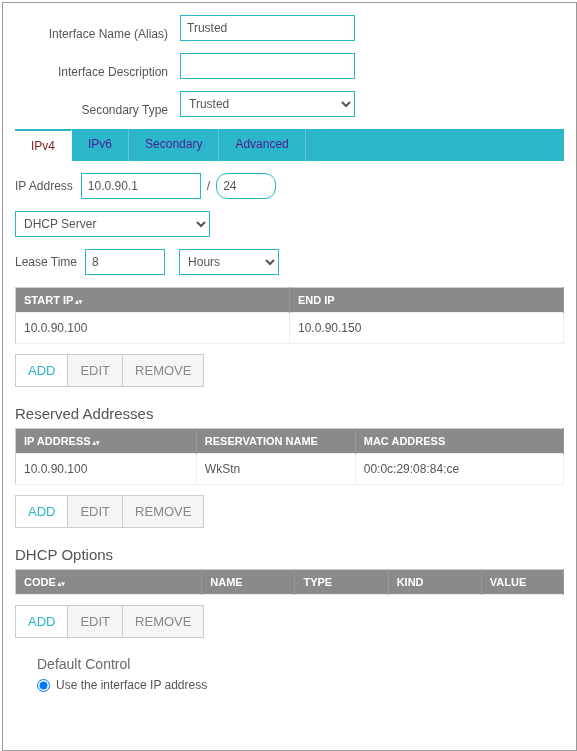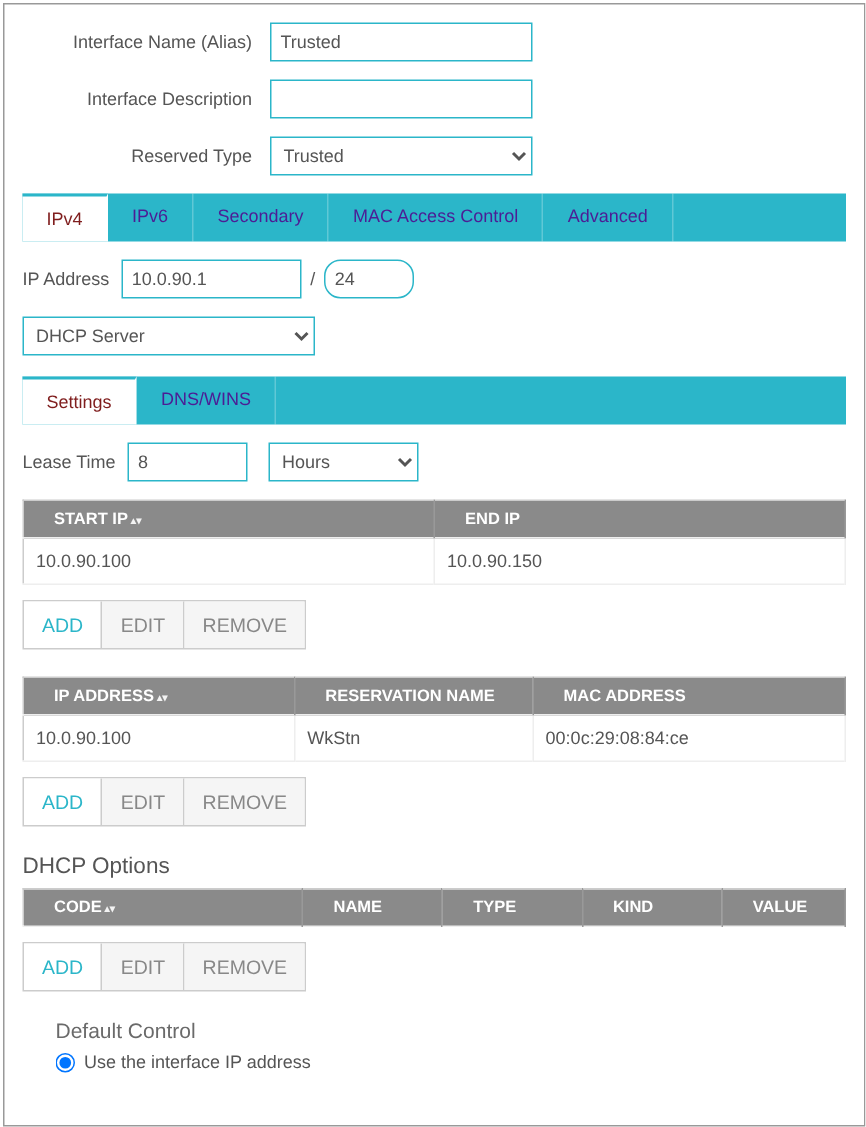--- a/index.html
+++ b/index.html
@@ -1,34 +1,34 @@
 <!DOCTYPE html>
 <html><head>
 <meta charset="utf-8">
 <style>
 *{box-sizing:border-box;margin:0;padding:0;font-family:Arial,Helvetica,sans-serif}
 body{background:#fff;color:#555;font-size:12px;padding:2px}
 .outer{border:1px solid #999;width:575px;min-height:749px;padding:0 12px 12px 12px}
-.form-row{display:flex;align-items:center;margin:12px 0}
+.form-row{display:flex;align-items:flex-end;margin:12px 0}
 .form-label{width:165px;text-align:right;padding-right:12px;color:#555}
 .text-input{border:1px solid #2bb6c9;height:26px;padding:4px 6px;width:175px;font-size:12px;color:#555}
 .select{border:1px solid #2bb6c9;height:26px;width:175px;padding:0 4px;font-size:12px;color:#555;background:#fff;cursor:pointer}
 .select-small{width:100px}
 .select-med{width:195px}
 .tabbar{display:flex;background:#2bb6c9;margin-top:8px}
 .tab{padding:8px 16px;color:#4c1d95;font-size:12px;cursor:pointer;border-right:1px solid rgba(255,255,255,0.25)}
 .tab.active{background:#fff;color:#7f1d1d;border-top:2px solid #2bb6c9}
 .tabbar2{display:flex;background:#2bb6c9;margin-top:14px}
 .inline-row{display:flex;align-items:center;margin:12px 0}
 .inline-label{color:#555;margin-right:8px}
 .num-input{border:1px solid #2bb6c9;height:26px;width:80px;padding:4px 6px;font-size:12px;color:#555}
 .slash{margin:0 6px;color:#555}
 .section-title{font-size:15px;color:#555;margin:18px 0 6px 0;font-weight:400}
 table{width:100%;border-collapse:collapse;margin-bottom:10px;border:1px solid #ccc}
-th{background:#8a8a8a;color:#fff;font-weight:700;text-align:left;padding:6px 20px;font-size:11px;text-transform:uppercase;border-right:1px solid #999}
+th{background:#8a8a8a;color:#fff;font-weight:700;text-align:left;padding:6px 8px;font-size:11px;text-transform:uppercase;border-right:1px solid #999}
 td{padding:8px;color:#555;font-size:12px;border-right:1px solid #eee}
 tr{border-bottom:1px solid #eee}
 .sort::after{content:" \25B4\25BE";font-size:7px;opacity:.9}
 .btnrow{display:flex;border:1px solid #ccc;width:fit-content;margin-bottom:18px}
 .btn{padding:8px 12px;font-size:13px;font-weight:400;cursor:pointer;background:#f5f5f5;color:#888;border-right:1px solid #ccc}
 .btn:last-child{border-right:none}
 .btn.add{background:#fff;color:#2bb6c9}
 .subhead{font-size:14px;color:#6a6a6a;margin:8px 0 6px 22px;font-weight:400}
 .radio-row{margin:2px 0 4px 22px;display:flex;align-items:center;color:#555}
 .radio-row input{margin-right:6px}
@@ -40,45 +40,40 @@
 
   <div class="form-row">
     <div class="form-label">Interface Name (Alias)</div>
     <input class="text-input" value="Trusted" style="">
   </div>
   <div class="form-row">
     <div class="form-label">Interface Description</div>
     <input class="text-input" value="" style="">
   </div>
   <div class="form-row">
-    <div class="form-label">Reserved Type</div>
+    <div class="form-label">Secondary Type</div>
     <select class="select"><option>Trusted</option></select>
   </div>
 
   <div class="tabbar">
     <div class="tab active">IPv4</div>
     <div class="tab">IPv6</div>
     <div class="tab">Secondary</div>
-    <div class="tab">MAC Access Control</div>
     <div class="tab">Advanced</div>
   </div>
 
   <div class="inline-row">
     <span class="inline-label">IP Address</span>
     <input class="text-input" style="width: 120px;" value="10.0.90.1">
     <span class="slash">/</span>
     <input class="text-input" style="width: 60px; border-radius: 11px;" value="24">
   </div>
 
   <select class="select select-med"><option>DHCP Server</option></select>
 
-  <div class="tabbar2">
-    <div class="tab active">Settings</div>
-    <div class="tab">DNS/WINS</div>
-  </div>
 
   <div class="inline-row">
     <span class="inline-label">Lease Time</span>
     <input class="num-input" value="8" style="">
     <span style="width:14px"></span>
     <select class="select select-small"><option>Hours</option></select>
   </div>
 
   <table>
     <tbody>
@@ -91,20 +86,21 @@
       <td>10.0.90.150</td>
     </tr>
   </tbody>
     </table>
   <div class="btnrow">
     <div class="btn add">ADD</div>
     <div class="btn">EDIT</div>
     <div class="btn">REMOVE</div>
   </div>
 
+  <div class="section-title">Reserved Addresses</div>
   <table>
     <tbody>
         <tr>
       <th class="sort" style="width:33%">IP Address</th>
       <th style="width:29%">Reservation Name</th>
       <th>MAC Address</th>
     </tr>
     <tr>
       <td>10.0.90.100</td>
       <td>WkStn</td>

